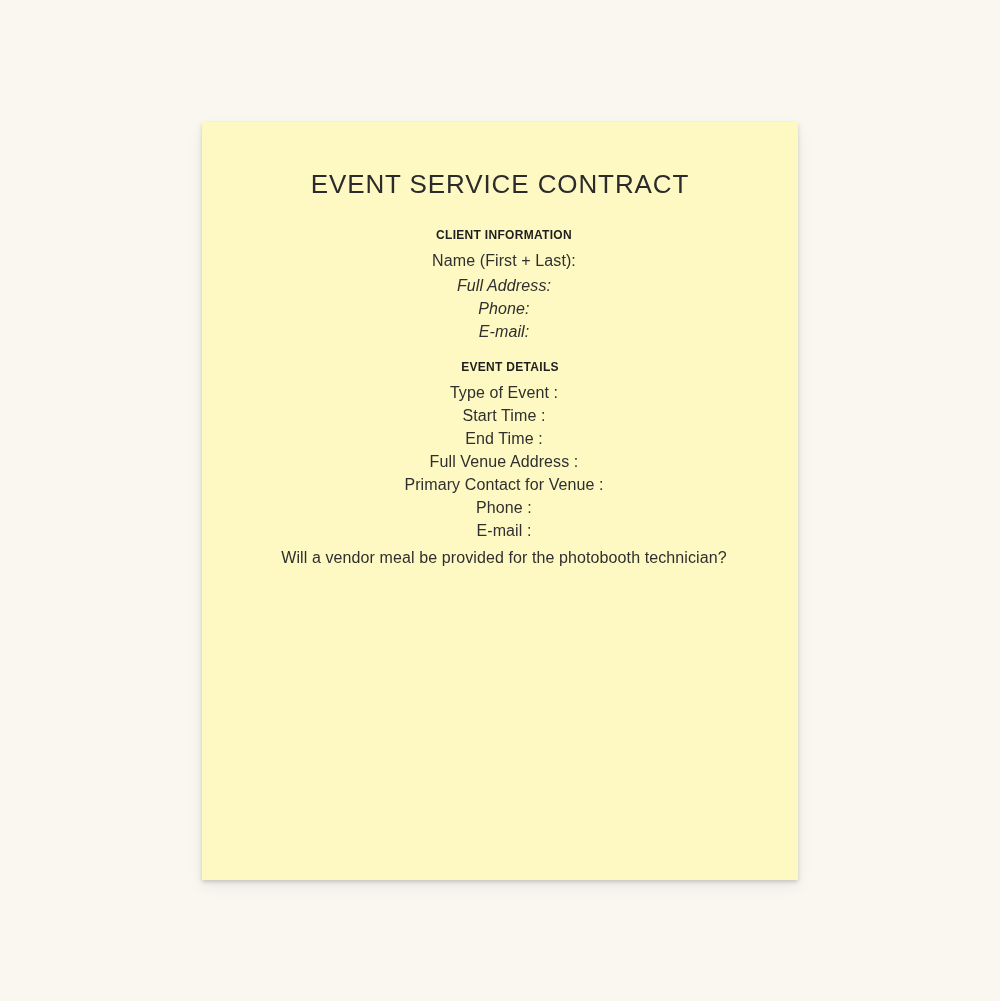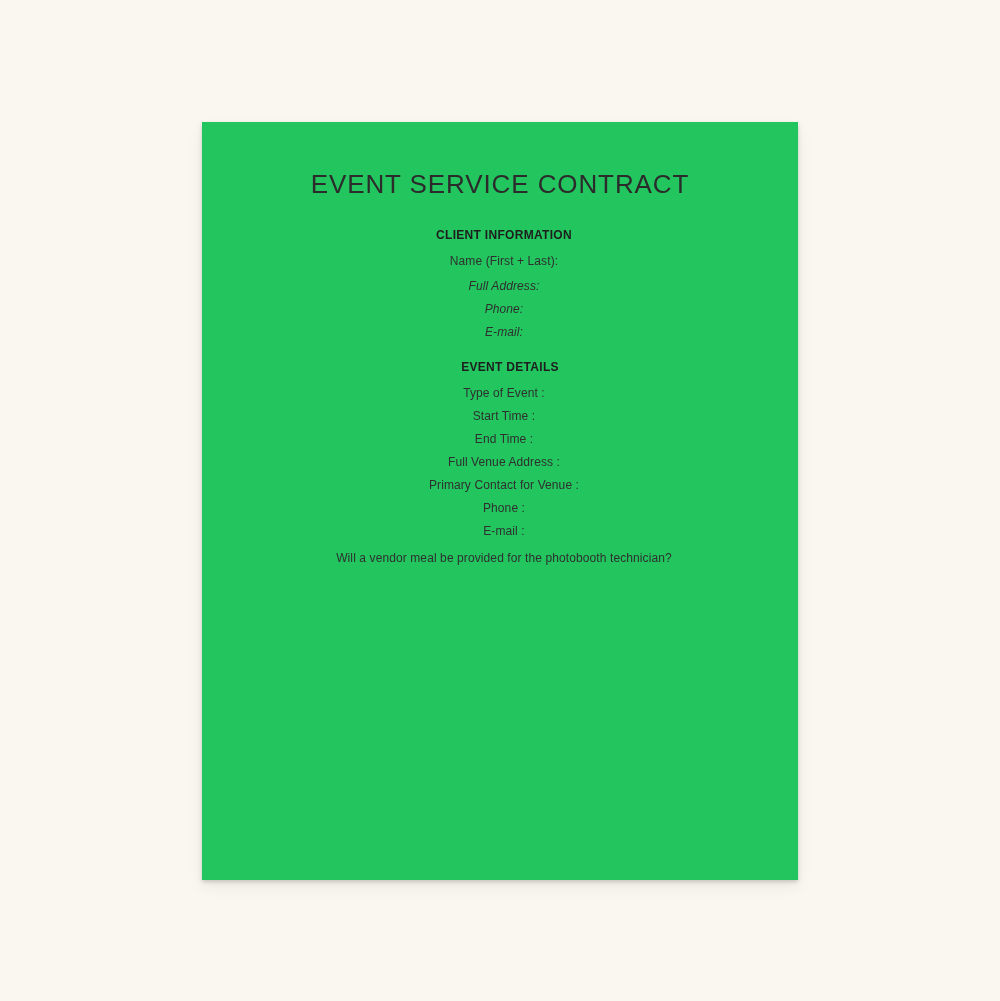--- a/index.html
+++ b/index.html
@@ -17,21 +17,21 @@
     height: 1001px;
     background: #f9f7f0;
   }
 
   .paper {
     position: absolute;
     left: 202px;
     top: 122px;
     width: 596px;
     height: 758px;
-    background: #22c55e;
+    background: #fef9c3;
     box-shadow: 0 2px 4px rgba(0,0,0,0.16), 0 6px 14px rgba(0,0,0,0.07);
   }
 
   .paper-title {
     margin-top: 48px;
     text-align: center;
     font-size: 26px;
     font-weight: 400;
     letter-spacing: 0.9px;
     color: #2b2b2b;
@@ -56,21 +56,21 @@
   .section-heading.first {
     margin-top: 31px;
   }
 
   .section-heading.second {
     margin-top: 23px;
     padding-left: 12px;
   }
 
   .field {
-    font-size: 12px;
+    font-size: 16px;
     font-weight: 400;
     color: #2f2f2f;
     line-height: 12px;
     margin-bottom: 11px;
     letter-spacing: 0.1px;
   }
 
   .group-gap {
     margin-top: 13px;
     font-style: italic;

